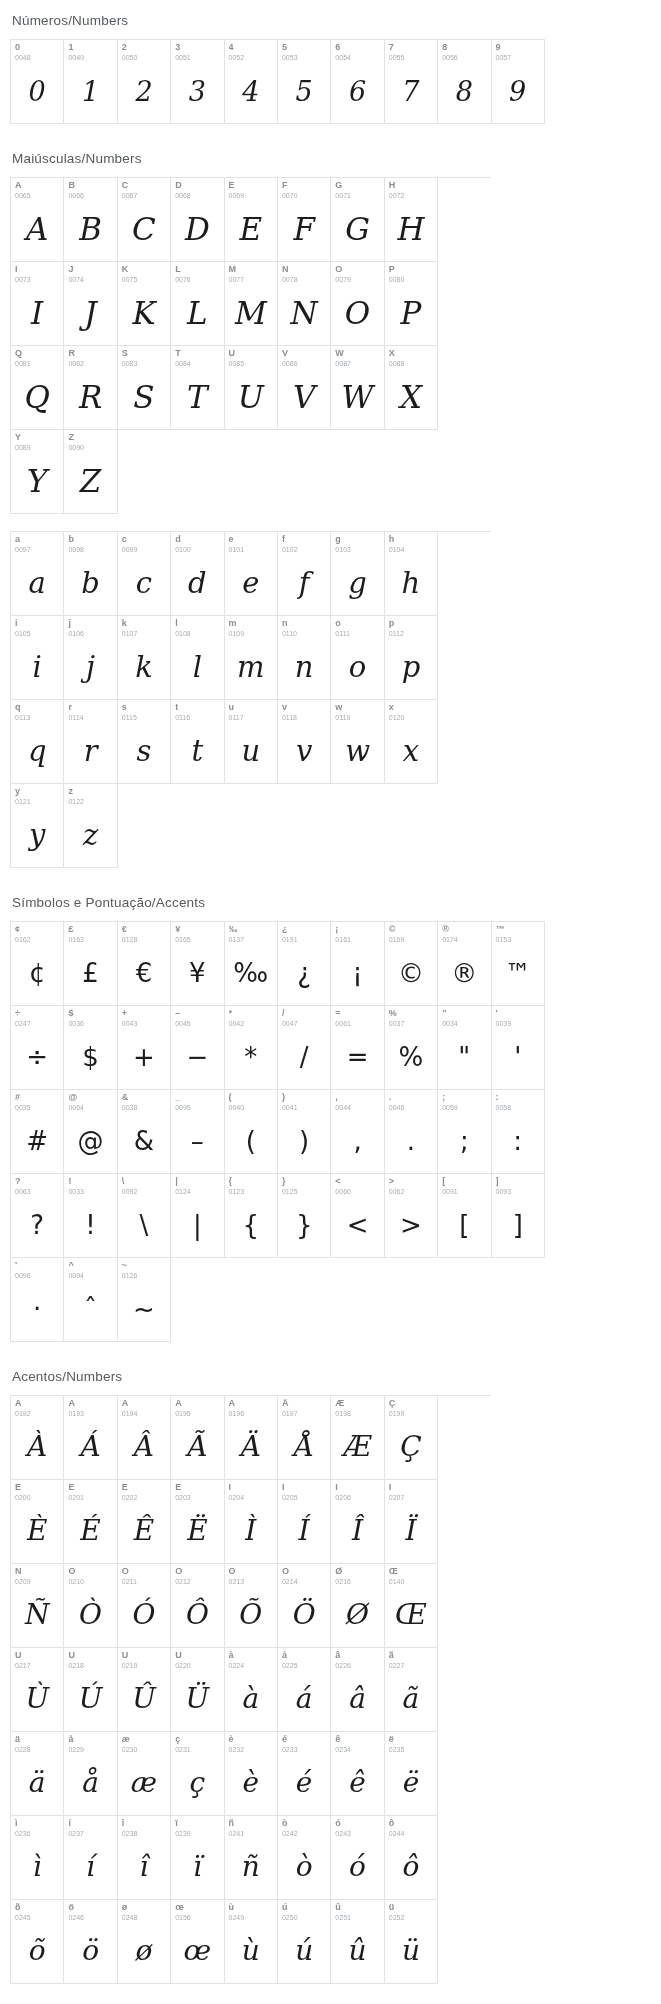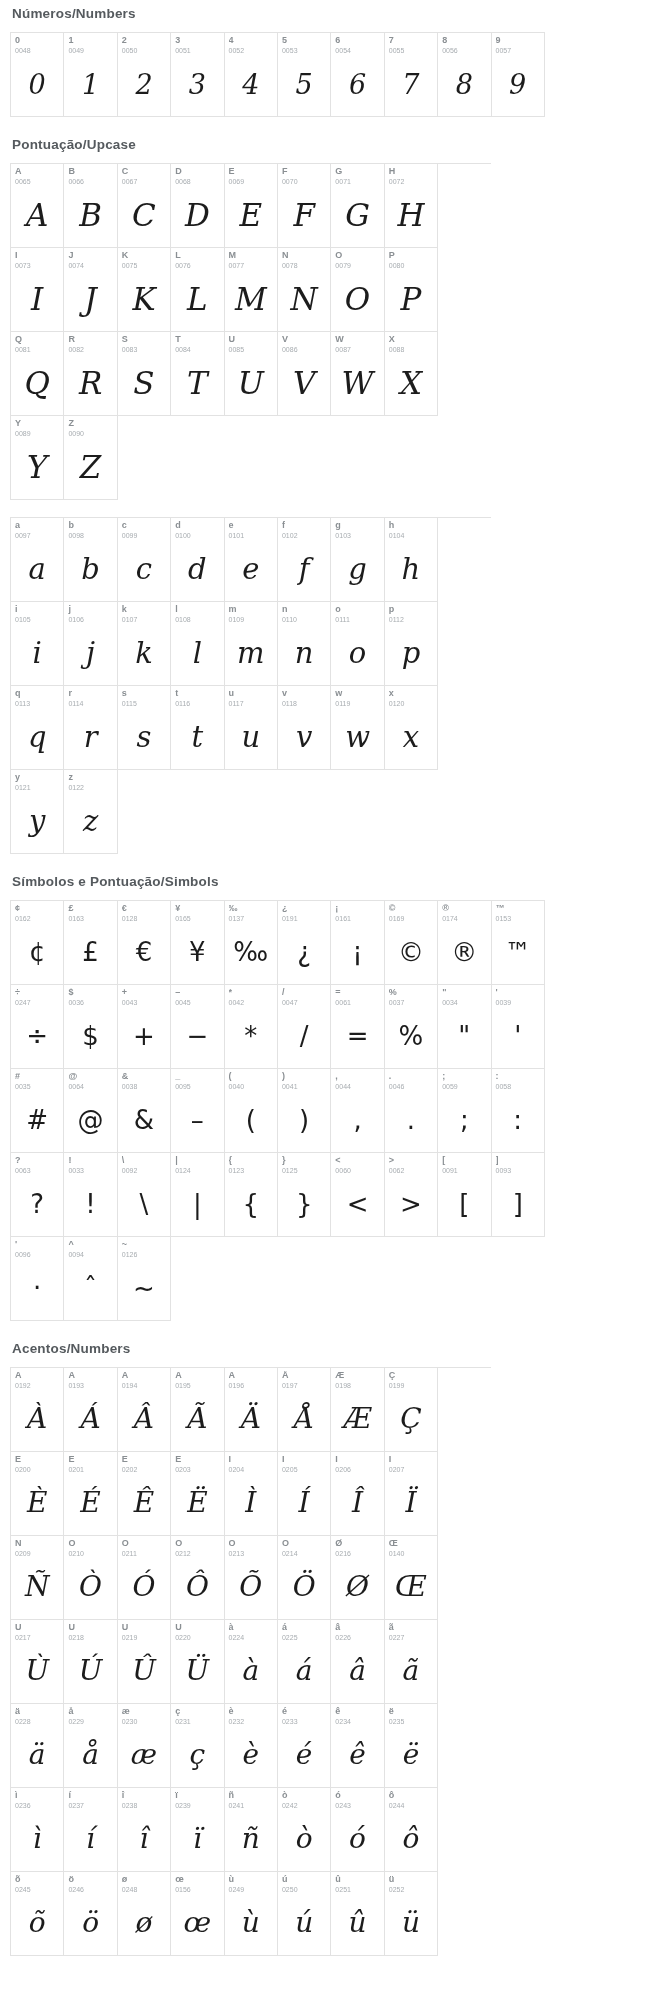--- a/index.html
+++ b/index.html
@@ -14,24 +14,24 @@
     min-height: 2004px;
     padding: 0 0 20px 0;
   }
   .section {
     margin: 0 0 14px 0;
     padding: 0 10px;
   }
   .section-title {
     font-size: 13.5px;
     color: #555a5e;
-    font-weight: 700;
+    font-weight: 400;
     letter-spacing: 0.2px;
     margin: 0 0 8px 2px;
-    padding-top: 6px;
+    padding-top: 13px;
   }
   .grid {
     display: flex;
     flex-wrap: wrap;
     width: 100%;
     border-left: 1px solid #e2e2e2;
     border-top: 1px solid #e2e2e2;
     width: fit-content;
   }
   .cell {
@@ -164,21 +164,21 @@
             <div class="glyph">8</div>
           </div>
           <div class="cell numbers">
             <div class="meta">
               <span class="ch-label">9</span>
               <span class="code">0057</span>
             </div>
             <div class="glyph">9</div>
           </div>
         </div></div></div>
-    <div class="section"><div class="section-title">Pontuação/Upcase</div><div class="grid-wrap"><div class="grid upper w-upper">
+    <div class="section"><div class="section-title">Maiúsculas/Numbers</div><div class="grid-wrap"><div class="grid upper w-upper">
           <div class="cell upper">
             <div class="meta">
               <span class="ch-label">A</span>
               <span class="code">0065</span>
             </div>
             <div class="glyph">A</div>
           </div>
           <div class="cell upper">
             <div class="meta">
               <span class="ch-label">B</span>
@@ -532,21 +532,21 @@
             <div class="glyph">y</div>
           </div>
           <div class="cell lower">
             <div class="meta">
               <span class="ch-label">z</span>
               <span class="code">0122</span>
             </div>
             <div class="glyph">z</div>
           </div>
         </div></div></div>
-    <div class="section"><div class="section-title">Símbolos e Pontuação/Simbols</div><div class="grid-wrap"><div class="grid sym w-symbols">
+    <div class="section"><div class="section-title">Símbolos e Pontuação/Accents</div><div class="grid-wrap"><div class="grid sym w-symbols">
           <div class="cell sym">
             <div class="meta">
               <span class="ch-label">¢</span>
               <span class="code">0162</span>
             </div>
             <div class="glyph">¢</div>
           </div>
           <div class="cell sym">
             <div class="meta">
               <span class="ch-label">£</span>

